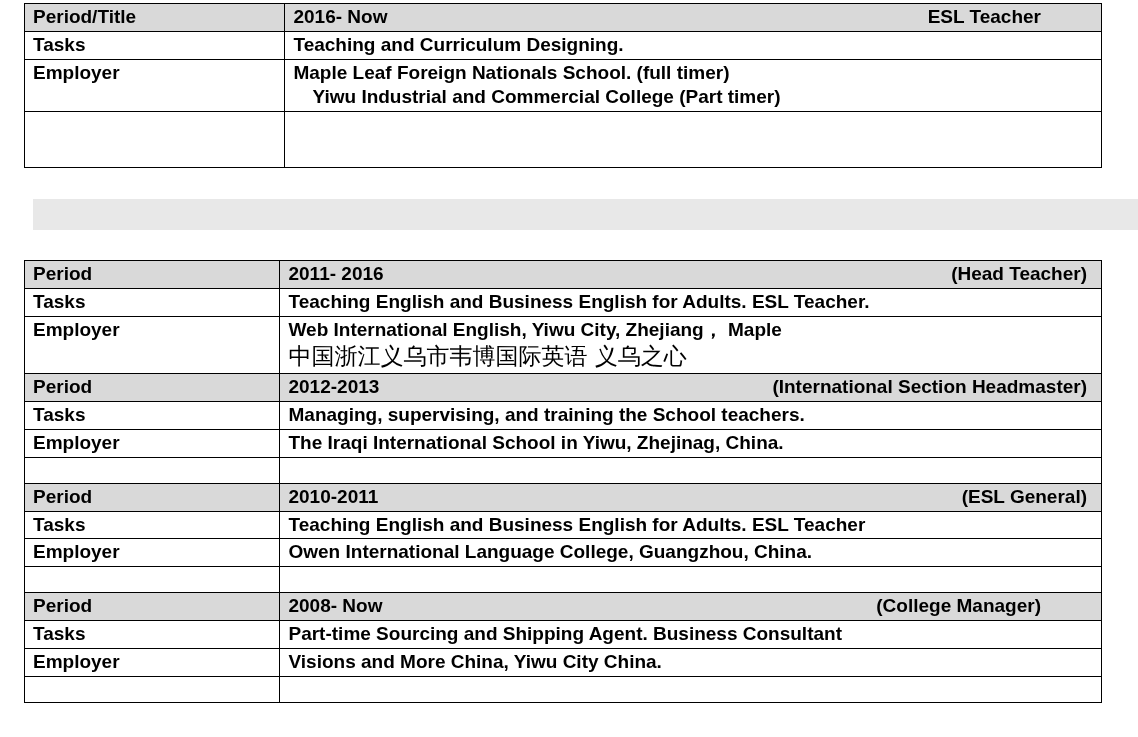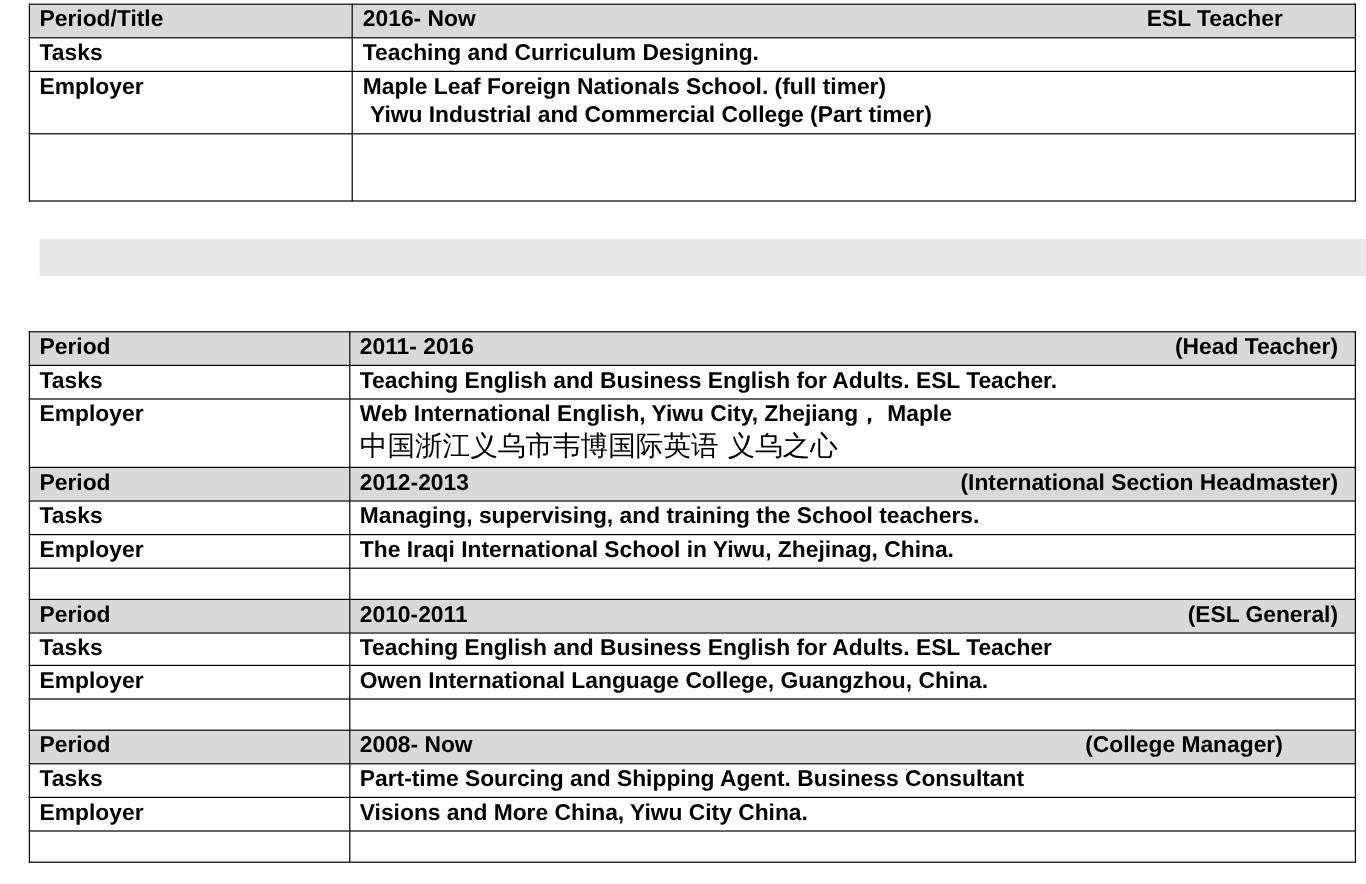--- a/index.html
+++ b/index.html
@@ -11,21 +11,20 @@
     width: 1138px;
     height: 737px;
     font-family: "Liberation Sans", sans-serif;
     color: #000000;
     overflow: hidden;
   }
   .page {
     position: relative;
     width: 1102px;
     height: 737px;
-    padding-left: 28px;
   }
   table.resume-table {
     border-collapse: collapse;
     table-layout: fixed;
     font-family: "Liberation Sans", sans-serif;
   }
   table.resume-table td {
     border: 1px solid #000000;
     padding: 1px 6px 2px 8px;
     font-size: 19px;
@@ -59,41 +58,42 @@
   .value-right-narrow {
     padding-right: 8px;
   }
   .cjk {
     font-weight: normal;
     font-size: 23px;
     font-family: "DejaVu Sans", sans-serif;
   }
   .indent-line {
     padding-left: 6px;
+    margin-left: 13px;
   }
   
   #block1 {
     position: absolute;
     left: 24px;
     top: 3px;
   }
   
   #spacer-bar {
     position: absolute;
     left: 33px;
     top: 199px;
     width: 1105px;
     height: 31px;
     background: #e8e8e8;
   }
   
   #block2 {
     position: absolute;
     left: 24px;
-    top: 276px;
+    top: 260px;
   }
   .gap-row td {
     border-left: 1px solid #000000;
     border-right: 1px solid #000000;
     border-top: 1px solid #000000;
     border-bottom: 1px solid #000000;
     height: 22px;
   }
 </style>
 </head>

